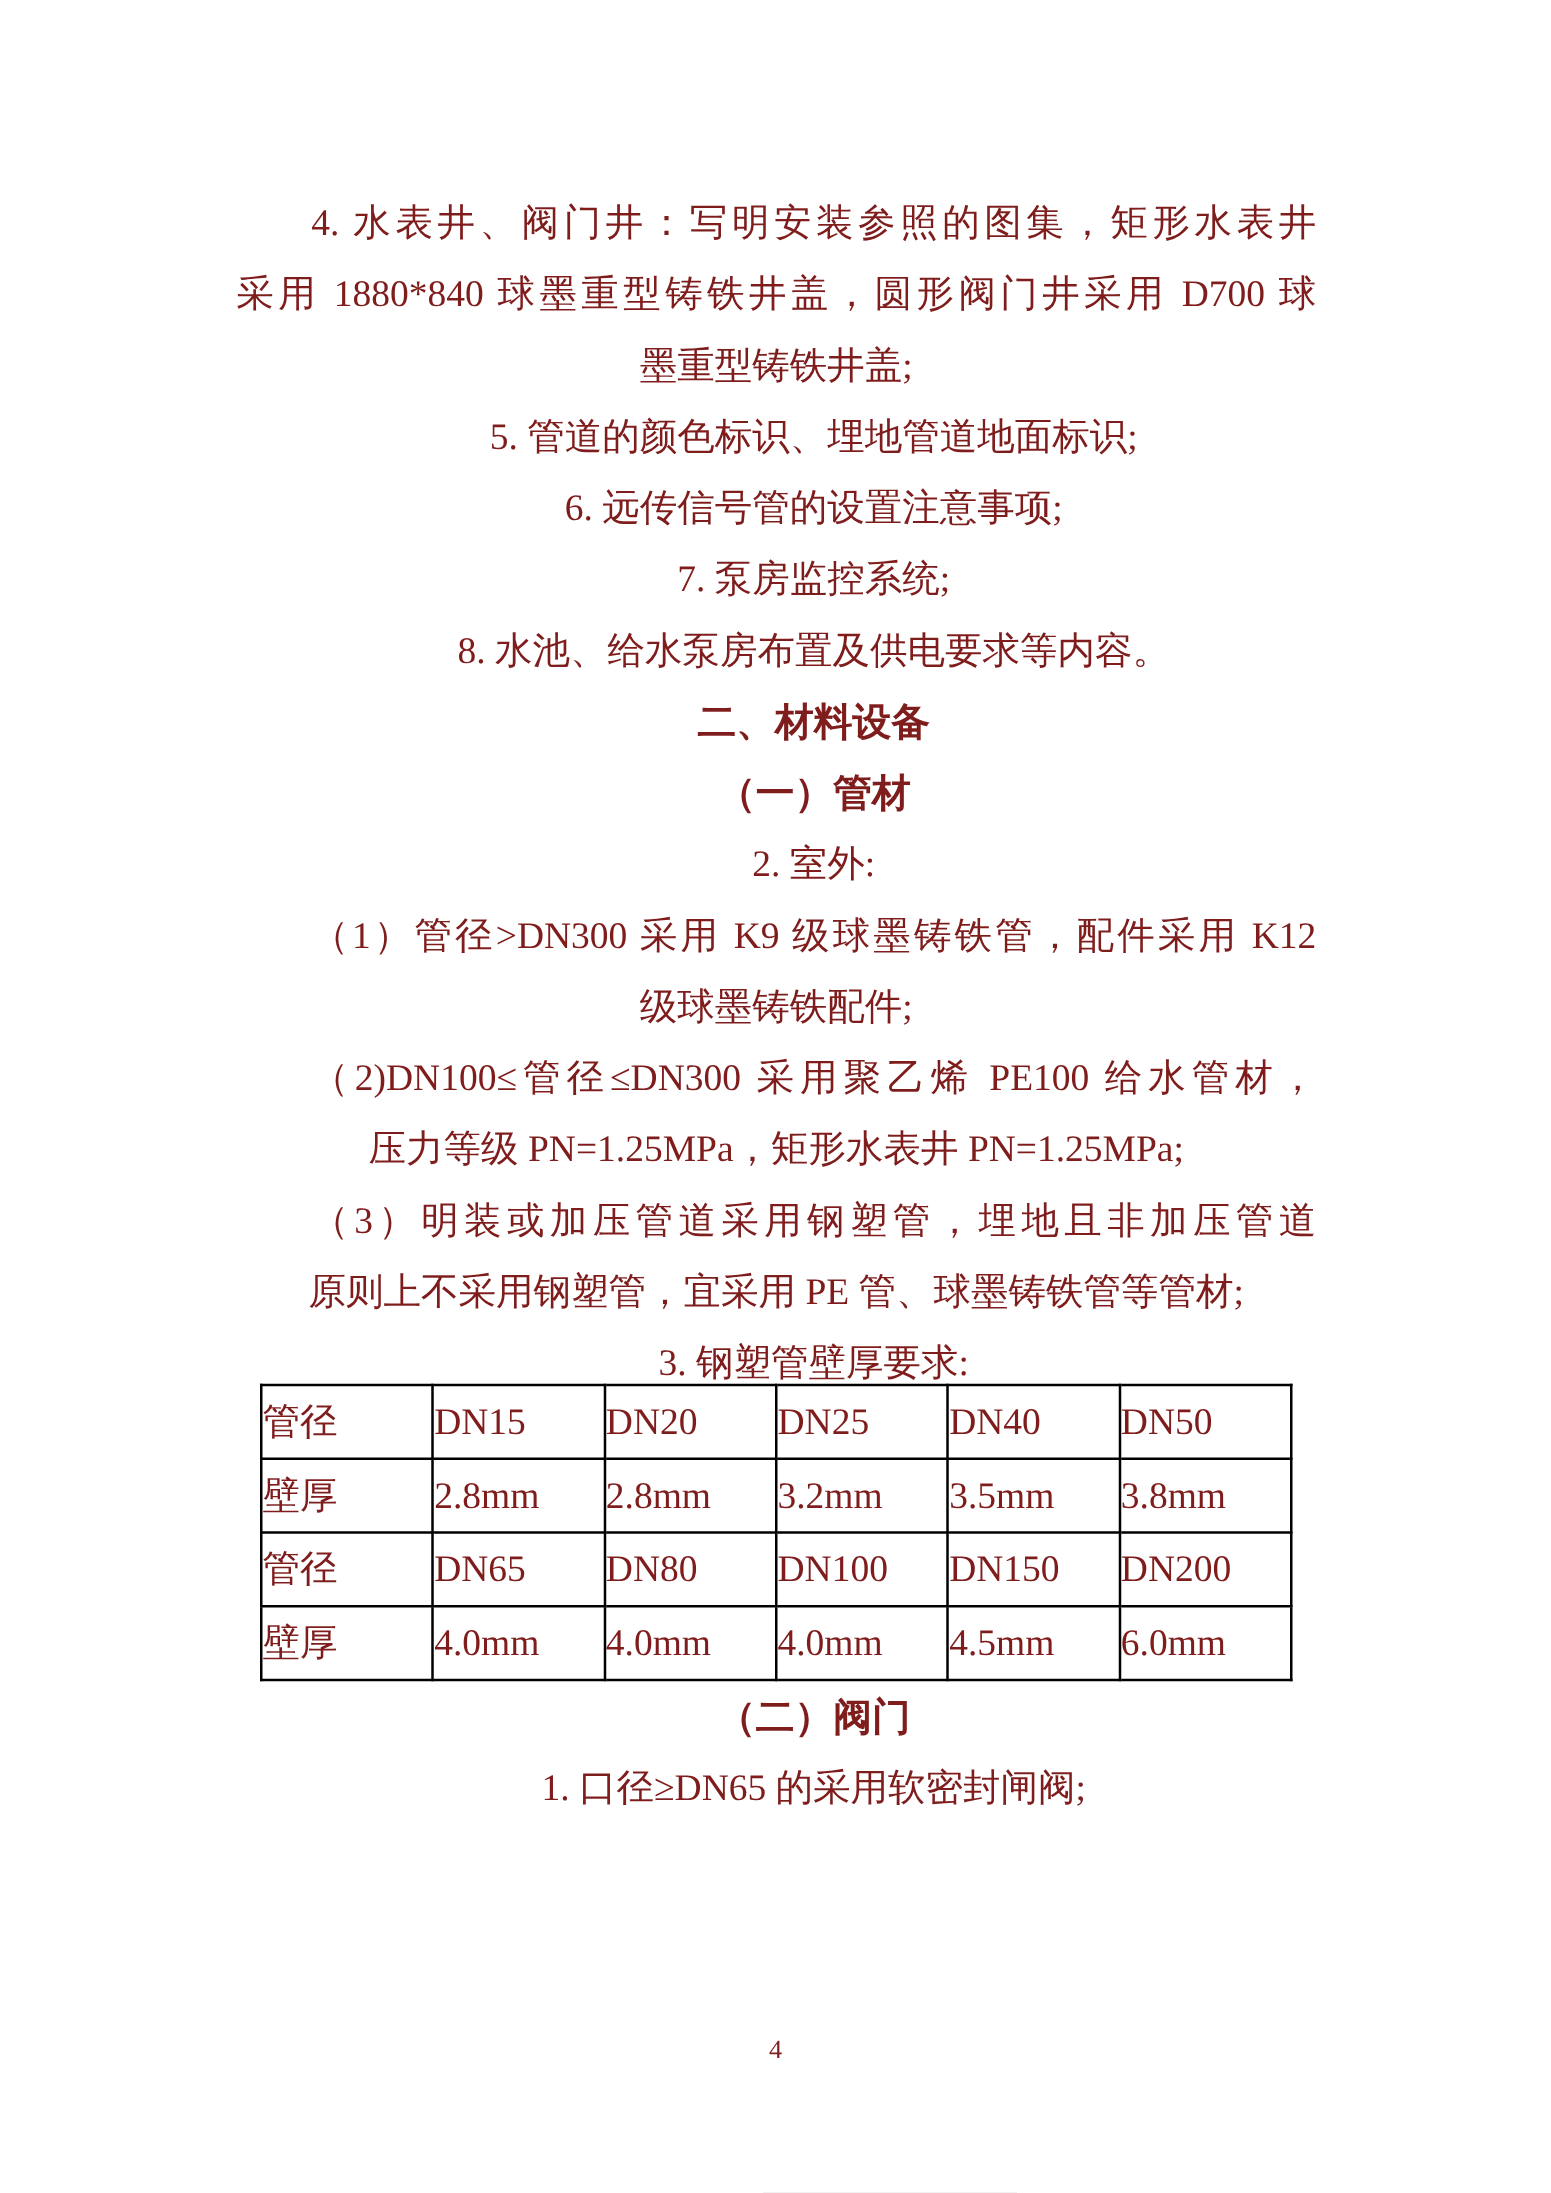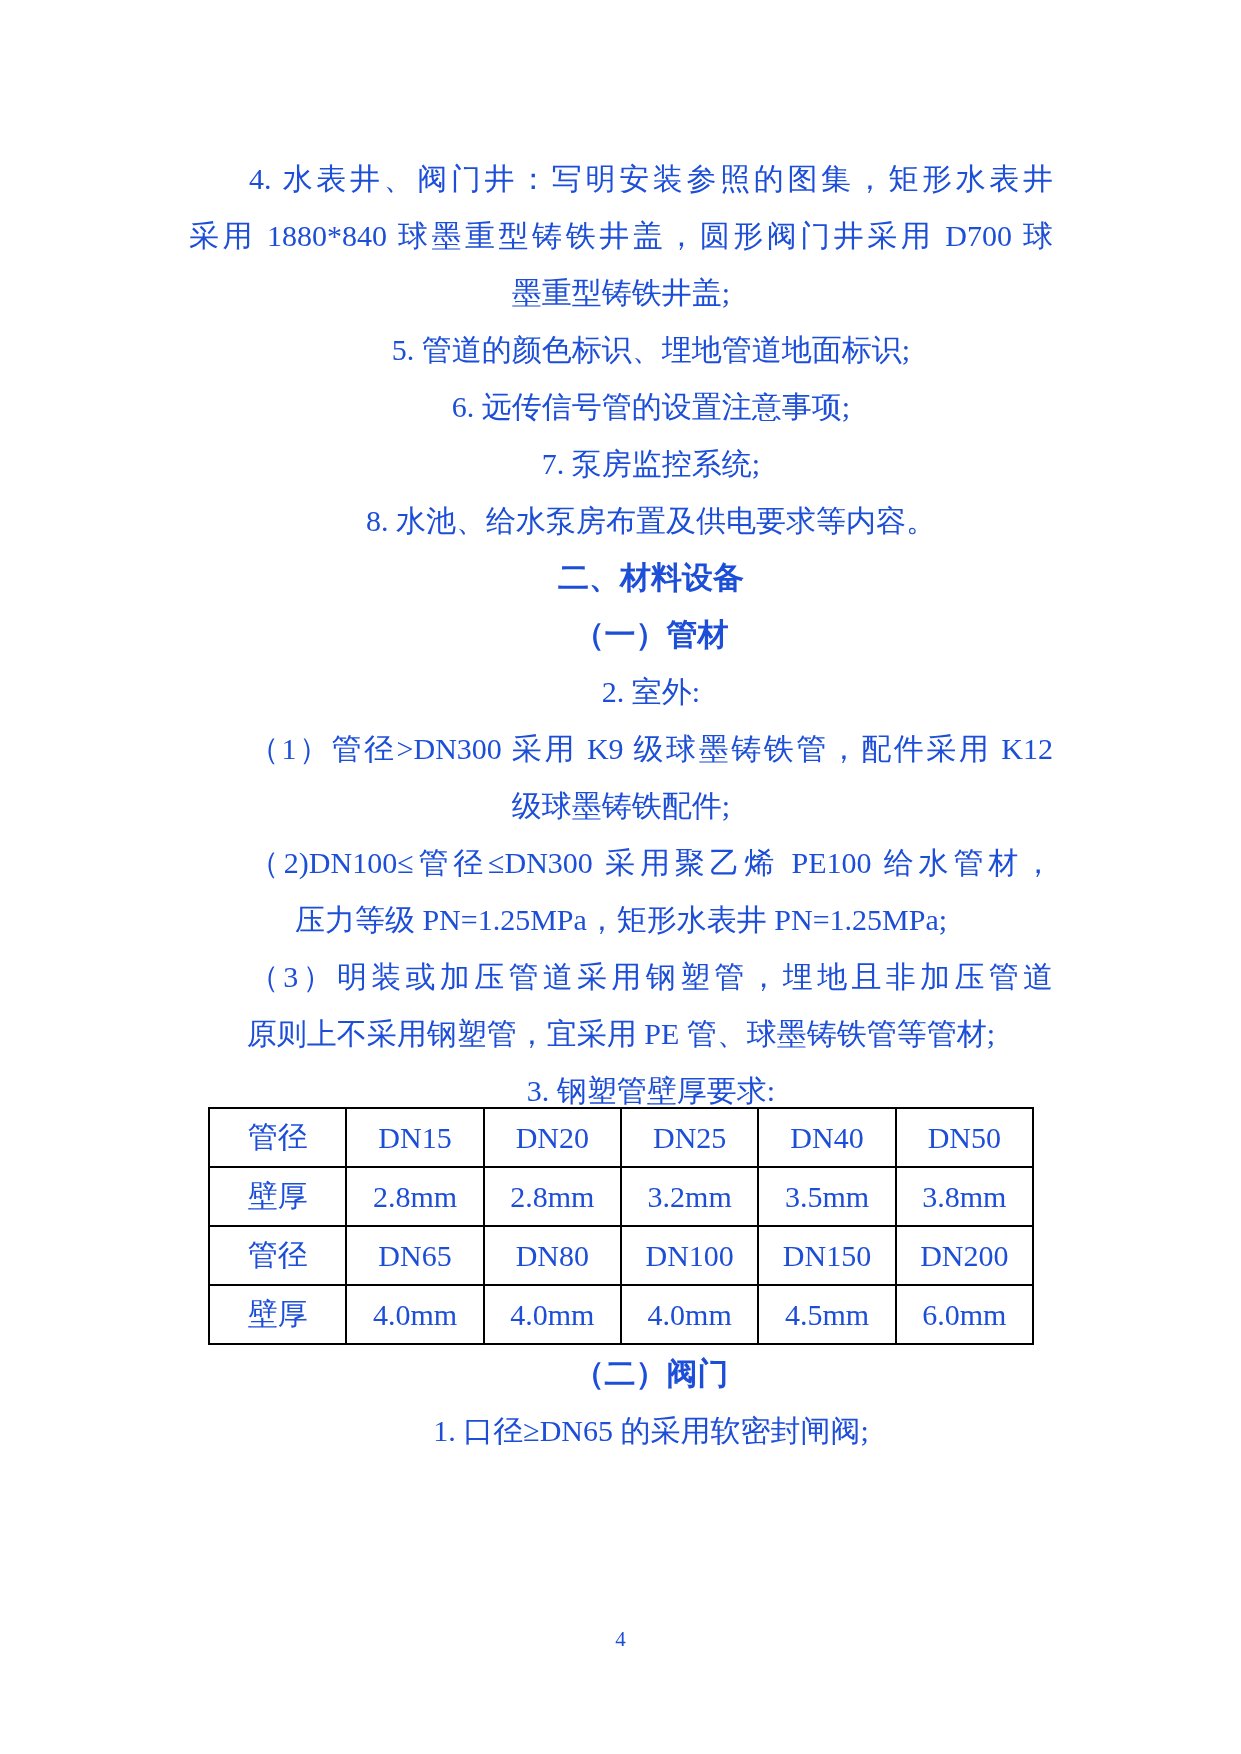--- a/index.html
+++ b/index.html
@@ -2,21 +2,21 @@
 <html lang="zh"><head>
 <meta charset="utf-8">
 <style>
   html, body { margin: 0; padding: 0; background: #e8e8e8; }
   .page {
     position: relative;
     width: 1241px;
     height: 1754px;
     margin: 0 auto;
     background: #ffffff;
-    color: #1d4ed8;
+    color: #7f1d1d;
     font-family: "Liberation Serif", "DejaVu Serif", serif;
     overflow: hidden;
   }
   .content {
     position: absolute;
     left: 189px;
     top: 150px;
     width: 864px;
   }
   .para { margin: 0; }
@@ -42,21 +42,20 @@
     border-collapse: collapse;
     table-layout: fixed;
     width: 826px;
     margin-left: 19px;
     margin-top: -12px;
   }
   table.spec td {
     border: 2px solid #000000;
     height: 57px;
     padding: 0;
-    text-align: center;
     vertical-align: middle;
     font-size: 30px;
     font-family: "Liberation Serif", "DejaVu Serif", serif;
   }
   .footer {
     position: absolute;
     top: 1626px;
     left: 0;
     width: 100%;
     text-align: center;

